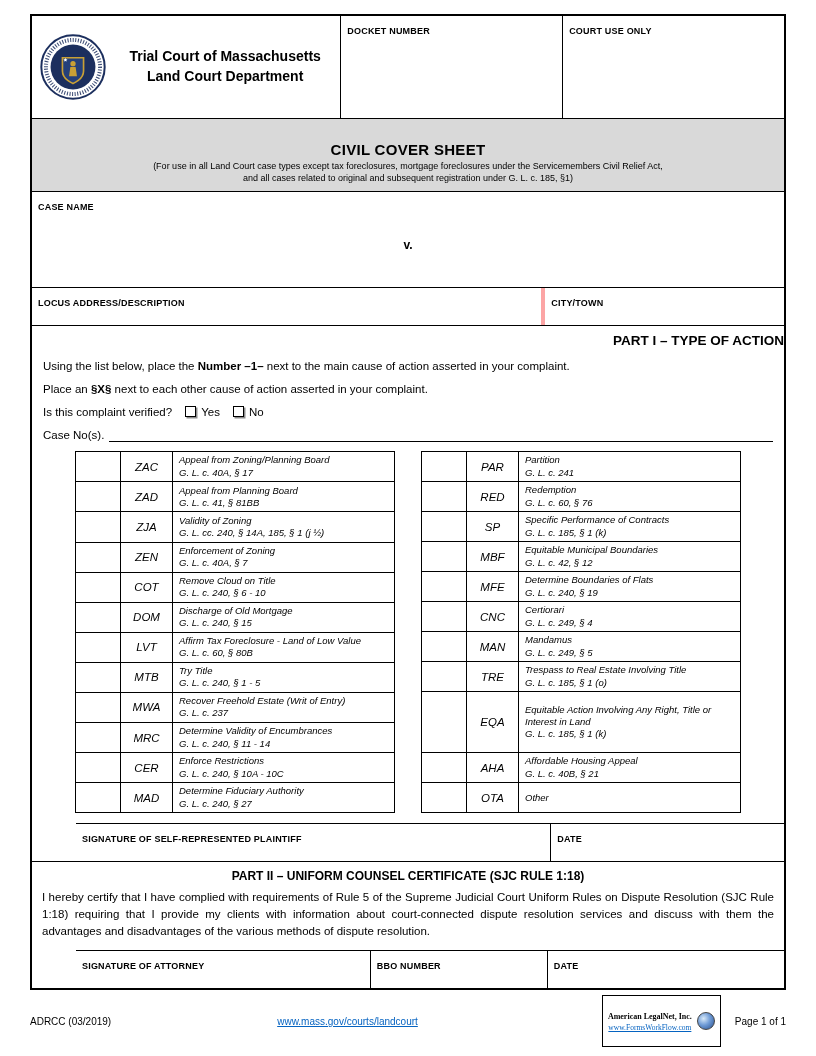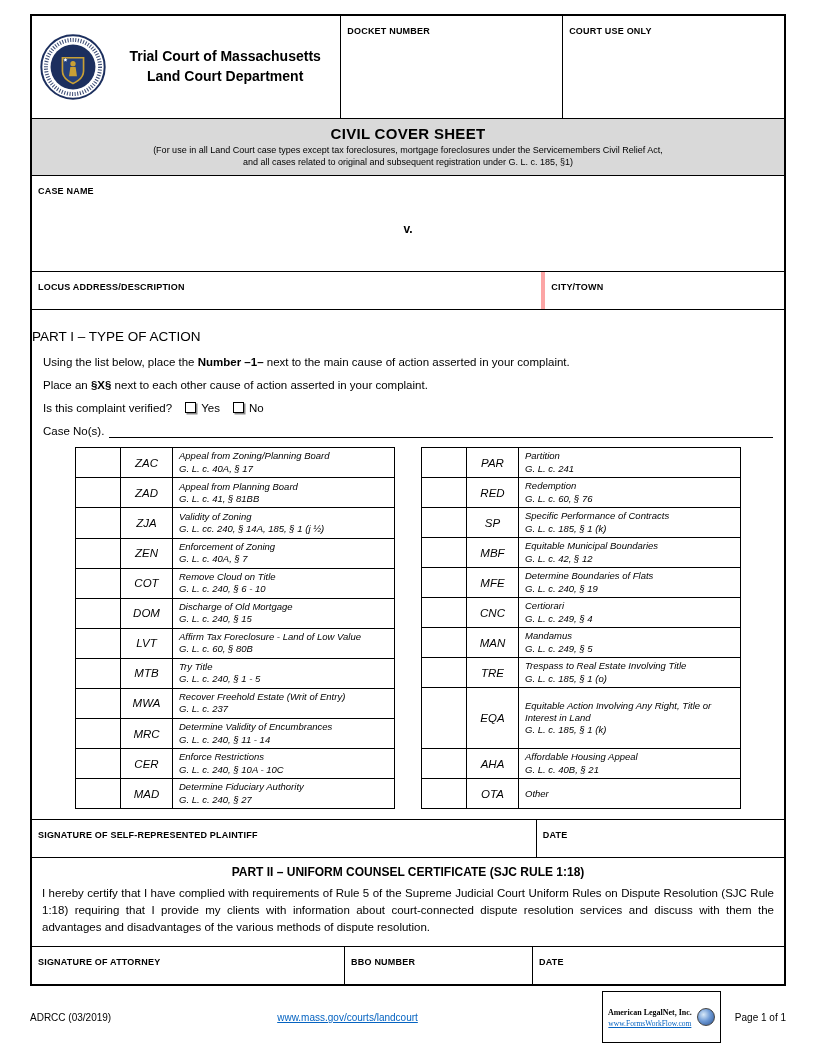--- a/index.html
+++ b/index.html
@@ -11,51 +11,51 @@
   
   .header-row { display:flex; height:102px; }
   .court-cell { width:41%; display:flex; align-items:center; padding:6px 4px; }
   .docket-cell, .courtuse-cell { width:29.5%; border-left:1px solid #000; padding:4px 6px; }
   .cell-label { font-size:9px; font-weight:bold; letter-spacing:.2px; }
   .seal { flex:0 0 auto; margin:0 8px 0 4px; line-height:0; }
   .court-title { flex:1; text-align:center; font-weight:bold; font-size:14px; line-height:1.4; }
 
   
   .title-bar { border-top:1px solid #000; background:#d9d9d9; text-align:center; padding:6px 8px 7px; }
-  .form-title { font-size:15px; font-weight:bold; letter-spacing:.3px; margin-bottom:2px; }
+  .form-title { font-size:15px; font-weight:bold; letter-spacing:.3px; margin-bottom:2px;margin-top:16px; }
   .form-subtitle { font-size:9px; line-height:1.35; }
 
   
   .case-box { border-top:1px solid #000; height:96px; padding:4px 6px; position:relative; }
   .versus { position:absolute; top:46px; left:0; right:0; text-align:center; font-weight:bold; font-size:12px; }
   .locus-row { display:flex; border-top:1px solid #000; height:38px; }
   .locus-cell { width:67%; padding:4px 6px; }
   .city-cell { width:33%; border-left:4px solid #fca5a5; padding:4px 6px;margin-left:17px; }
 
   
   .part1 { border-top:1px solid #000; padding-bottom:10px; }
-  .part-heading { text-align:left; font-weight:normal; font-size:13.5px; padding:7px 0 1px;margin-top:12px; }
+  .part-heading { text-align:right; font-weight:bold; font-size:13.5px; padding:7px 0 1px; }
   .instr { font-size:11.5px; margin:11px 11px 0; }
   .checkbox { display:inline-block; width:11px; height:11px; border:1px solid #000;
               box-shadow:1.5px 1.5px 0 rgba(0,0,0,.45); vertical-align:-1px; margin:0 5px 0 13px; }
   .caseno-line { display:flex; align-items:flex-start; font-size:11.5px; margin:11px 11px 2px; }
   .fill-line { flex:1; border-bottom:1px solid #000; height:13px; margin-left:5px; }
 
   
   .tables { display:flex; justify-content:center; gap:26px; margin-top:9px; }
   table.actions { border-collapse:collapse; width:320px; table-layout:fixed;font-style:italic; }
   .actions td { border:1px solid #000; height:30px; vertical-align:middle; }
   .cb-cell { width:45px; }
   .code-cell { width:52px; text-align:center; font-size:11.5px; }
   .desc-cell { padding:2px 6px; }
   .a-title, .a-statute { font-size:9.5px; line-height:1.3; }
   tr.tall td { height:61px; }
 
   
-  .sig-row { display:flex; border-top:1px solid #000; }
+  .sig-row { display:flex; border-top:1px solid #000;margin-left:44px; }
   .sig-cell { padding:4px 6px; height:37px; }
   .sig-plaintiff { width:67%; }
   .sig-date { width:33%; border-left:1px solid #000; }
   .sig-attorney { width:41.5%; }
   .sig-bbo { width:25%; border-left:1px solid #000; }
   .sig-adate { width:33.5%; border-left:1px solid #000; }
 
   
   .part2-heading { border-top:1px solid #000; text-align:center; font-weight:bold; font-size:12px; padding:7px 0 3px; }
   .certificate { font-size:11.5px; text-align:justify; line-height:1.45; padding:3px 10px 11px; }

